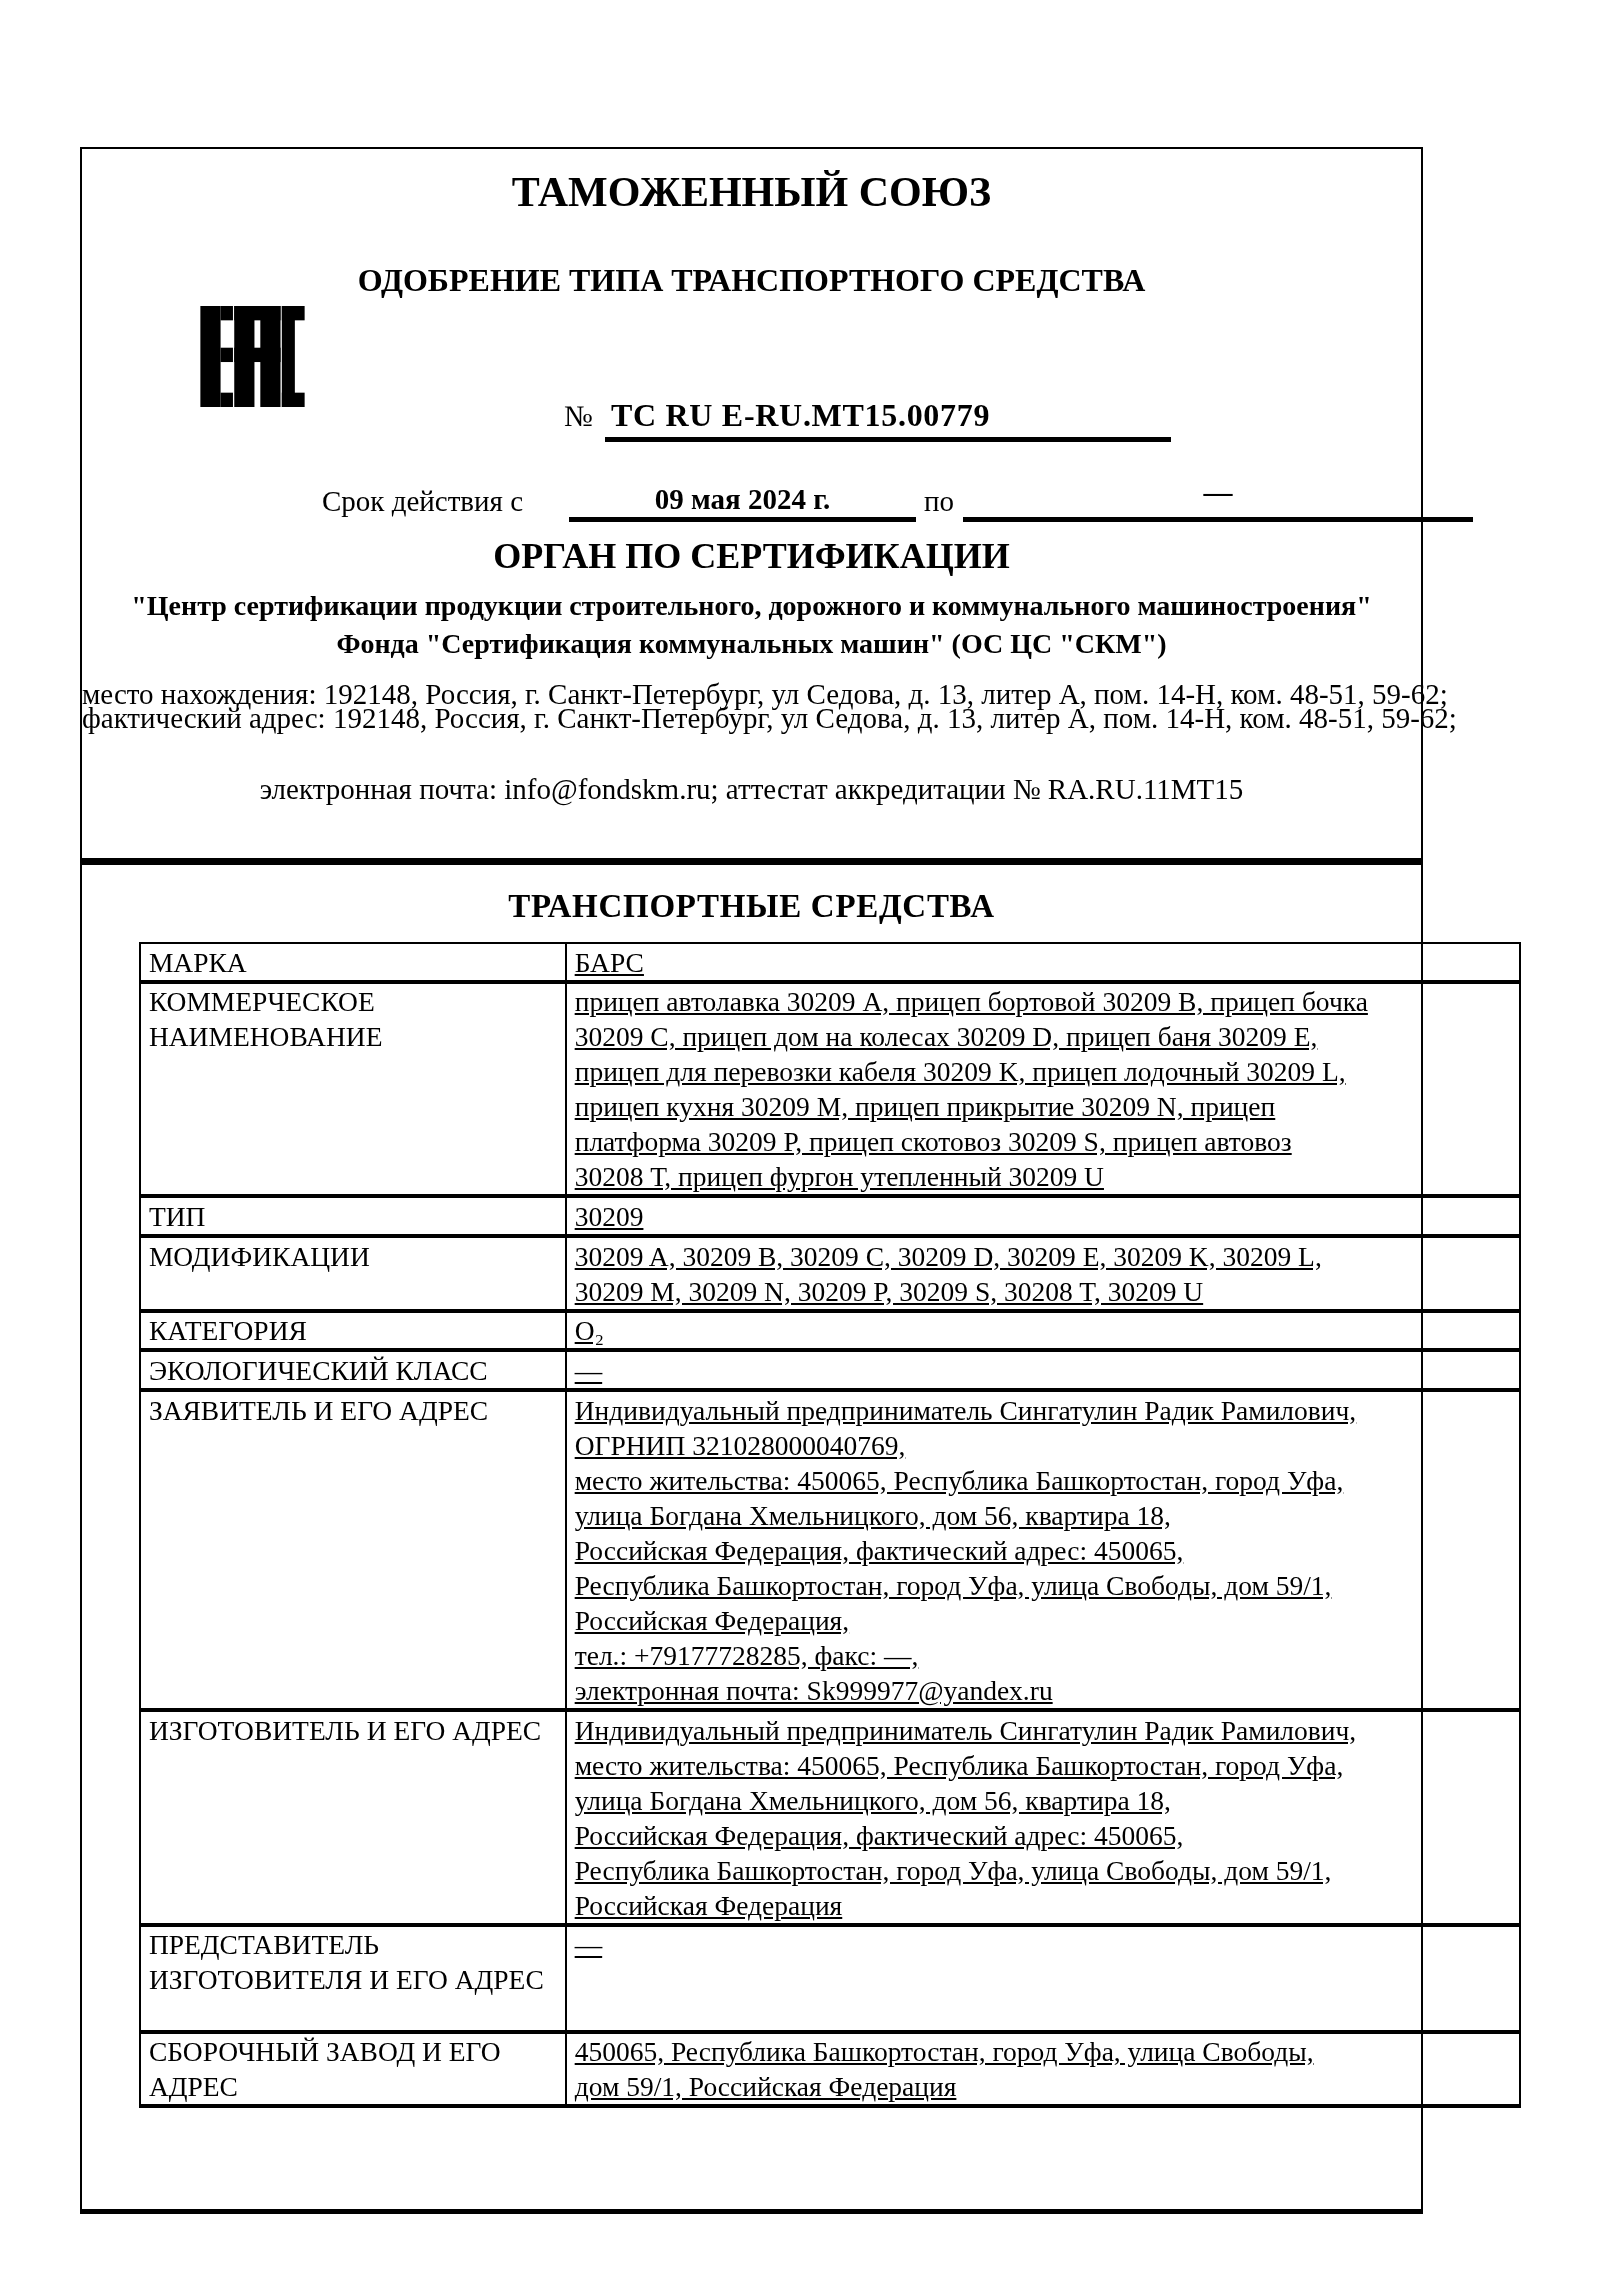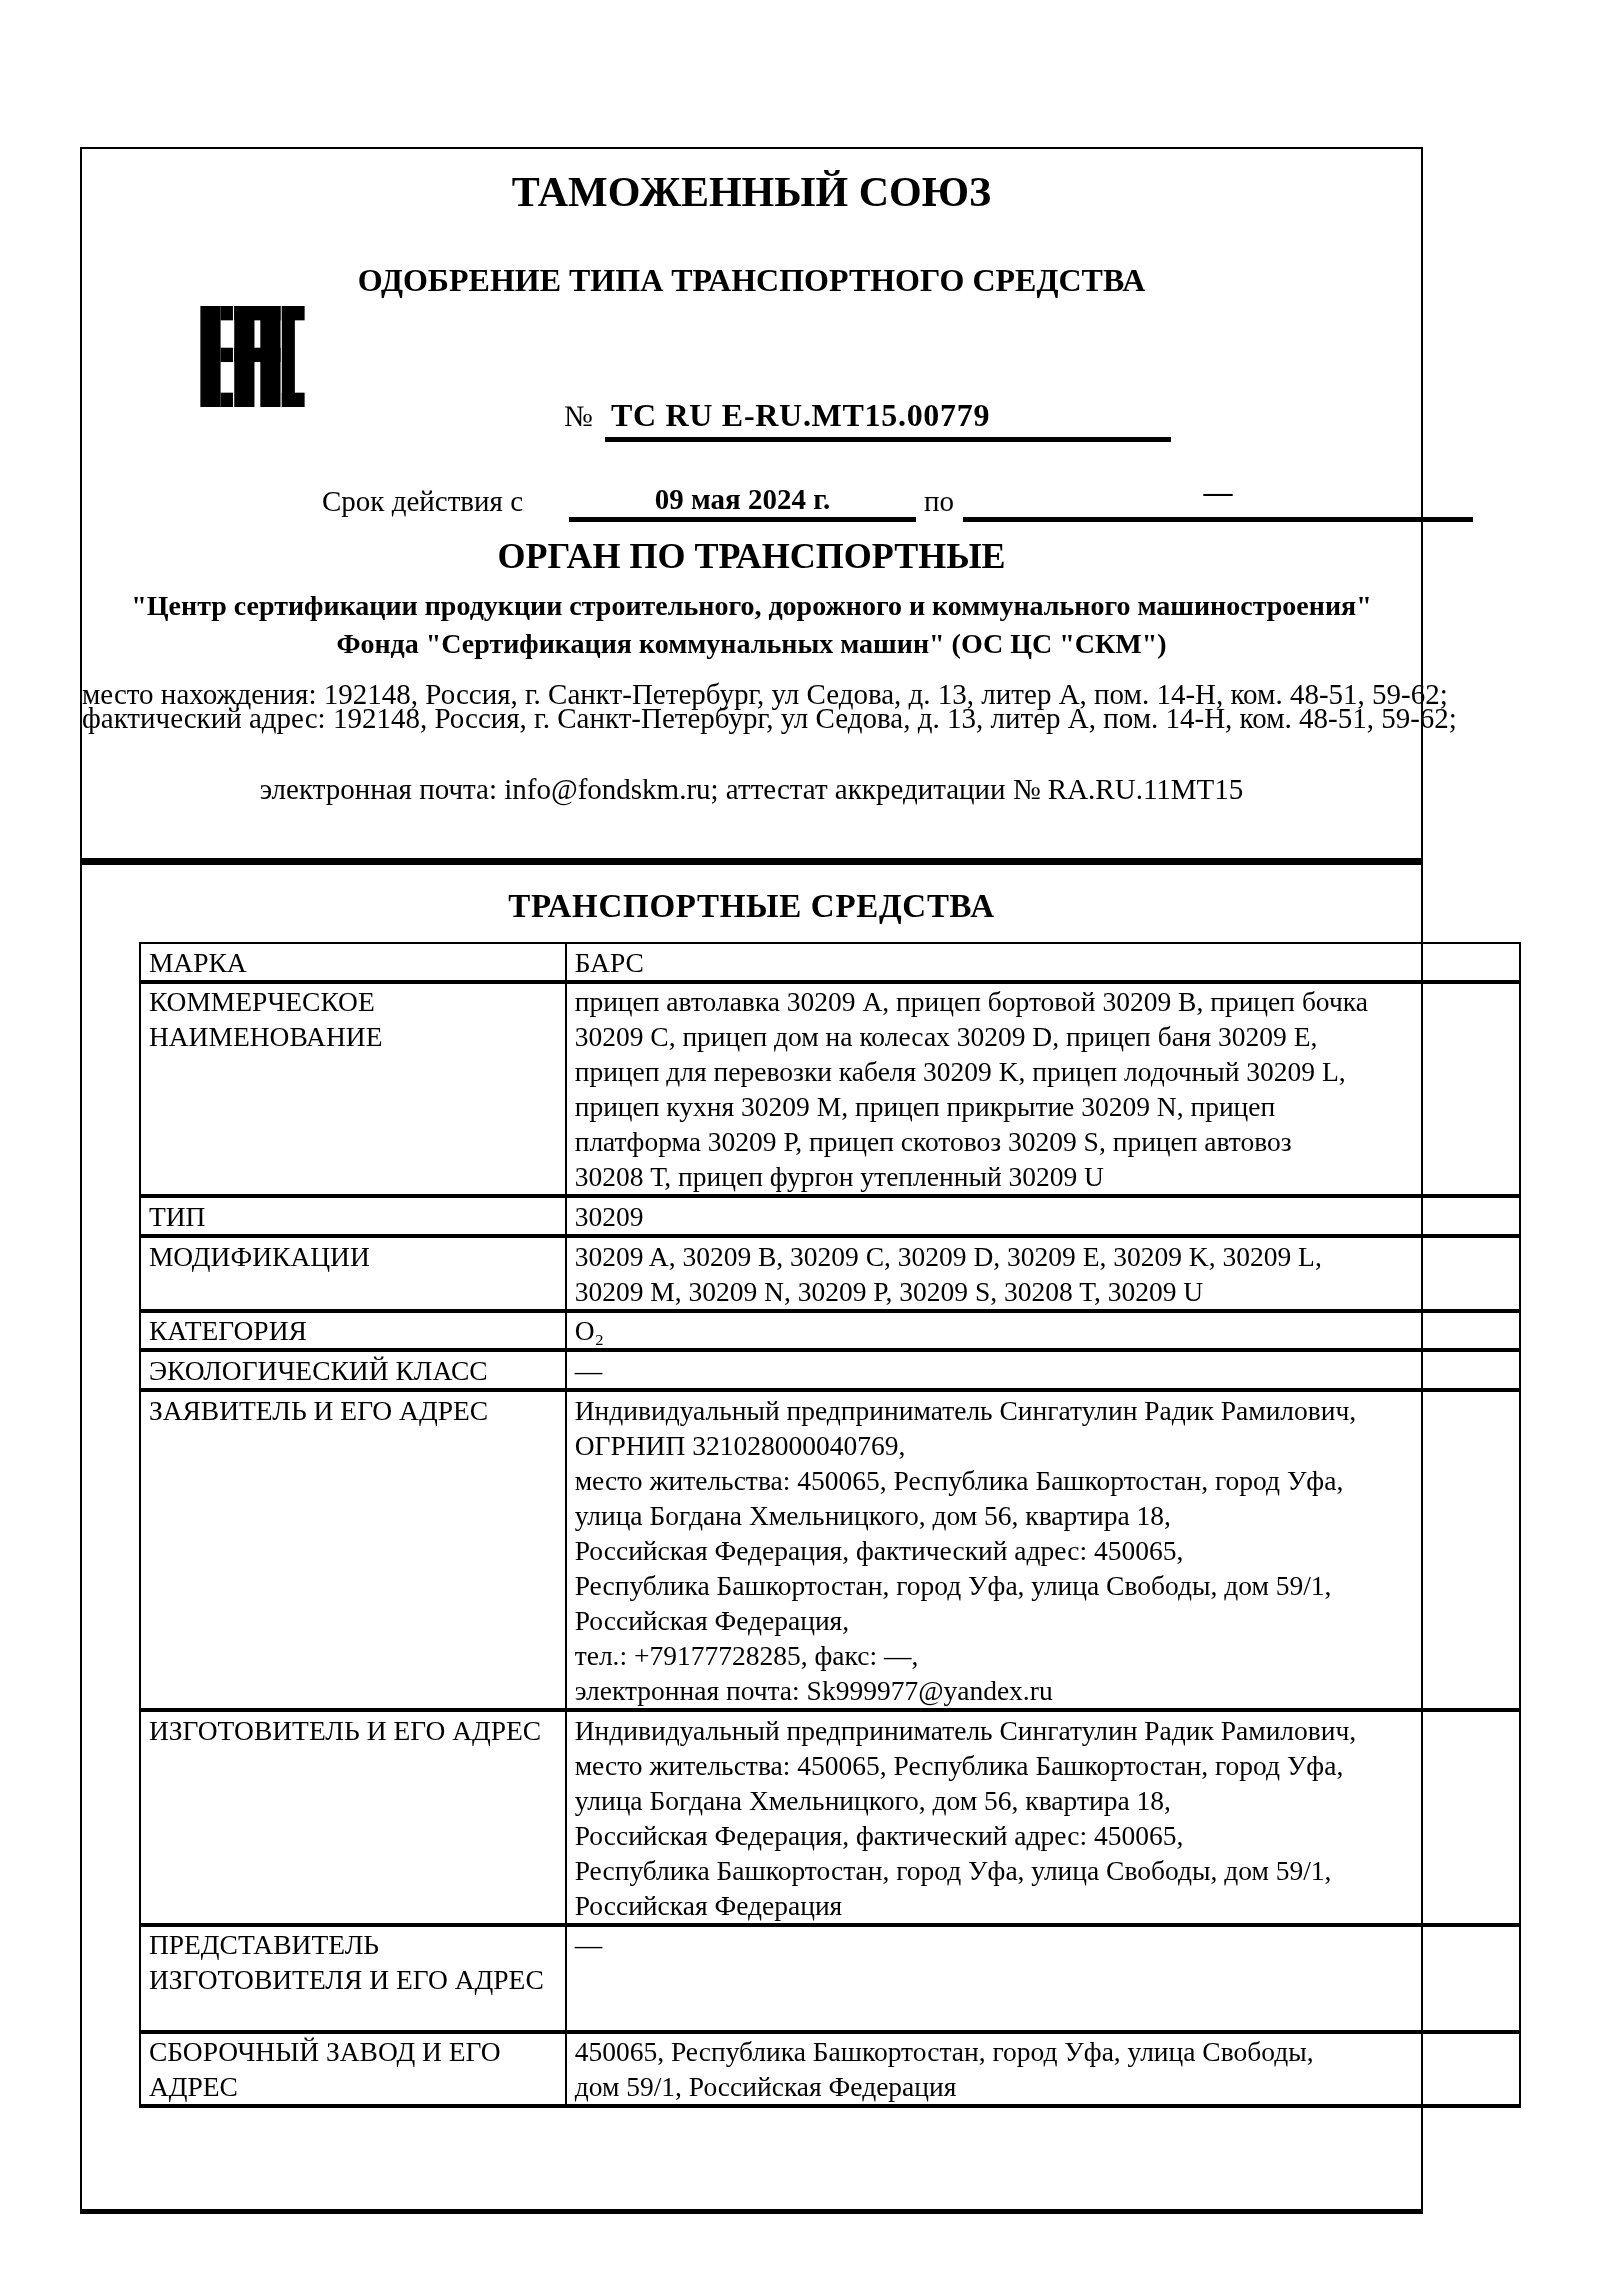--- a/index.html
+++ b/index.html
@@ -49,21 +49,21 @@
     border:2.6px solid #000;
     border-top-width:4.6px;border-bottom-width:4.6px;
     vertical-align:top;
     font-size:27.5px;line-height:35px;
     padding:0.7px 7.9px 0 7.9px;
     overflow:hidden;
   }
   .vehicles tr:first-child td{border-top-width:2px;}
   .vehicles .col-label{width:408px;}
   .vehicles .col-value{width:936px;}
-  .vehicles td.value{white-space:pre-line;}
+  .vehicles td.value{white-space:pre-line;text-decoration:underline;}
   .vehicles tr:nth-child(1){height:35px;}
   .vehicles tr:nth-child(2){height:209px;}
   .vehicles tr:nth-child(3){height:37px;}
   .vehicles tr:nth-child(4){height:69px;}
   .vehicles tr:nth-child(5){height:39px;}
   .vehicles tr:nth-child(6){height:35px;}
   .vehicles tr:nth-child(7){height:309px;}
   .vehicles tr:nth-child(8){height:213px;}
   .vehicles tr:nth-child(9){height:107px;}
   .vehicles tr:nth-child(10){height:65px;}
@@ -99,21 +99,21 @@
     <div class="abs num-value">ТС RU E-RU.MT15.00779</div>
     <div class="abs num-underline"></div>
 
     <div class="abs validity-label">Срок действия с</div>
     <div class="abs validity-from">09 мая 2024 г.</div>
     <div class="abs underline1"></div>
     <div class="abs validity-to-label">по</div>
     <div class="abs validity-to">—</div>
     <div class="abs underline2"></div>
 
-    <div class="abs ctr organ-heading">ОРГАН ПО ТРАНСПОРТНЫЕ</div>
+    <div class="abs ctr organ-heading">ОРГАН ПО СЕРТИФИКАЦИИ</div>
     <div class="abs ctr org1">"Центр сертификации продукции строительного, дорожного и коммунального машиностроения"</div>
     <div class="abs ctr org2">Фонда "Сертификация коммунальных машин" (ОС ЦС "СКМ")</div>
     <div class="abs ctr addr1">место нахождения: 192148, Россия, г. Санкт-Петербург, ул Седова, д. 13, литер А, пом. 14-Н, ком. 48-51, 59-62;</div>
     <div class="abs ctr addr2">фактический адрес: 192148, Россия, г. Санкт-Петербург, ул Седова, д. 13, литер А, пом. 14-Н, ком. 48-51, 59-62;</div>
     <div class="abs ctr email">электронная почта: info@fondskm.ru; аттестат аккредитации № RA.RU.11MT15</div>
 
     <div class="abs divider"></div>
 
     <div class="abs ctr section-heading">ТРАНСПОРТНЫЕ СРЕДСТВА</div>
 

